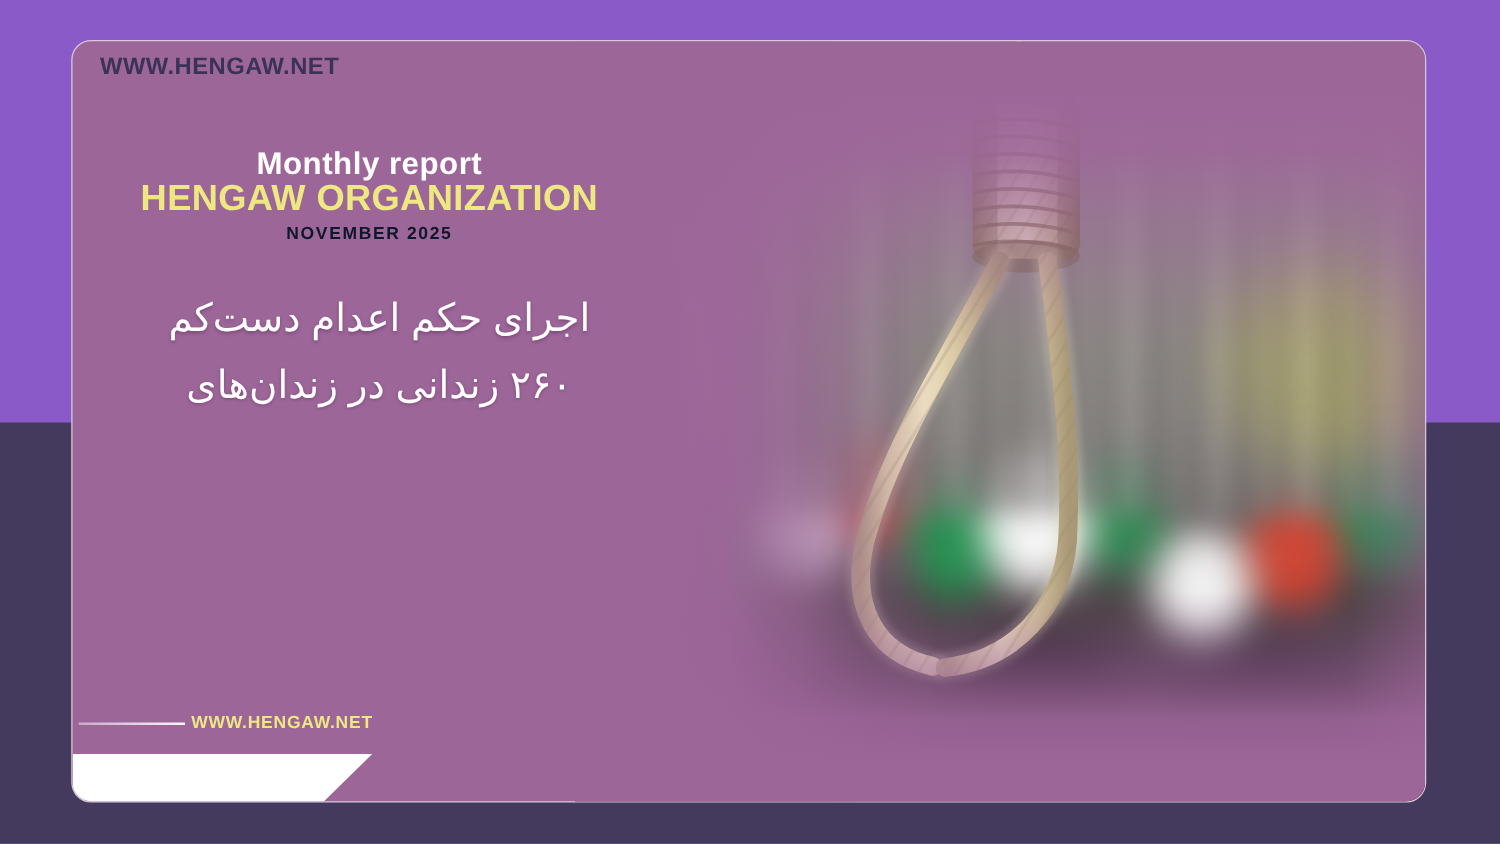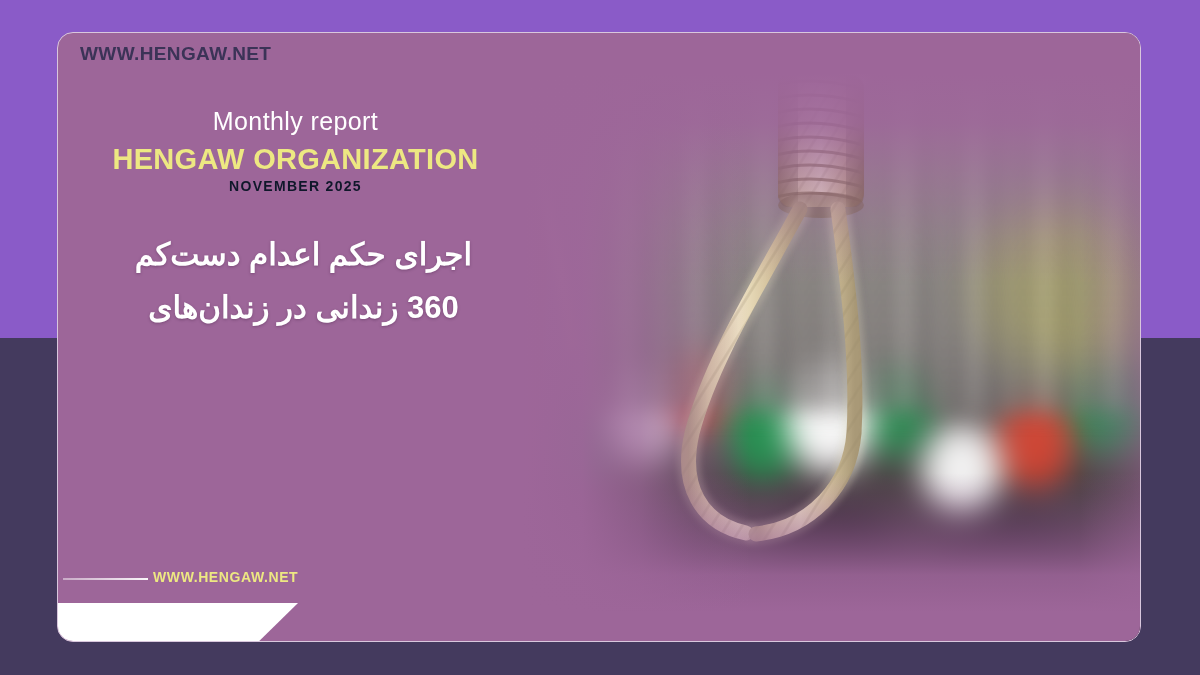--- a/index.html
+++ b/index.html
@@ -101,39 +101,39 @@
   }
   .fade-right {
     position:absolute; right:0; top:0; width:60px; height:100%;
     background:linear-gradient(270deg, rgba(157,102,153,.45) 0%, rgba(157,102,153,0) 100%);
   }
 
   
   #textcol { position:absolute; left:0; top:0; width:520px; height:610px; }
 
   #kicker {
-    position:absolute; left:0; top:74px; width:475px;
+    position:absolute; left:0; top:84px; width:475px;
     text-align:center;
-    color:#ffffff; font-size:25px; font-weight:400; letter-spacing:.4px;
+    color:#ffffff; font-size:25px; font-weight:700; letter-spacing:.4px;
   }
   #org {
     position:absolute; left:0; top:110px; width:475px;
     text-align:center;
     color:#EDE882; font-size:29px; font-weight:700; letter-spacing:.3px;
   }
   #month {
     position:absolute; left:0; top:145px; width:475px;
     text-align:center;
     color:#0f172a; font-size:14px; font-weight:700; letter-spacing:1.3px;
   }
 
   #headline {
     position:absolute; left:18px; top:195px; width:455px;
     direction:rtl; text-align:center;
-    color:#ffffff; font-weight:700;
+    color:#ffffff; font-weight:400;
     font-size:31px; line-height:53px;
     text-shadow:0 1px 3px rgba(60,25,60,.35);
   }
   #headline div { white-space:nowrap; }
 
   
   #url-row {
     position:absolute; left:0; top:536px; width:470px; height:20px;
   }
   #url-rule {
@@ -269,21 +269,21 @@
   </div>
 
   <div id="textcol">
 
     <div id="kicker">Monthly report</div>
     <div id="org">HENGAW ORGANIZATION</div>
     <div id="month">NOVEMBER 2025</div>
 
     <div id="headline">
       <div>اجرای حکم اعدام دست‌کم</div>
-      <div>360 زندانی در زندان‌های</div>
+      <div>۲۶۰ زندانی در زندان‌های</div>
     </div>
 
     <div id="url-row">
       <div id="url-rule"></div>
       <div id="url-yellow">WWW.HENGAW.NET</div>
     </div>
 
     <div id="banner"></div>
     <div id="banner-text">WWW.HENGAW.NET</div>
   </div>

